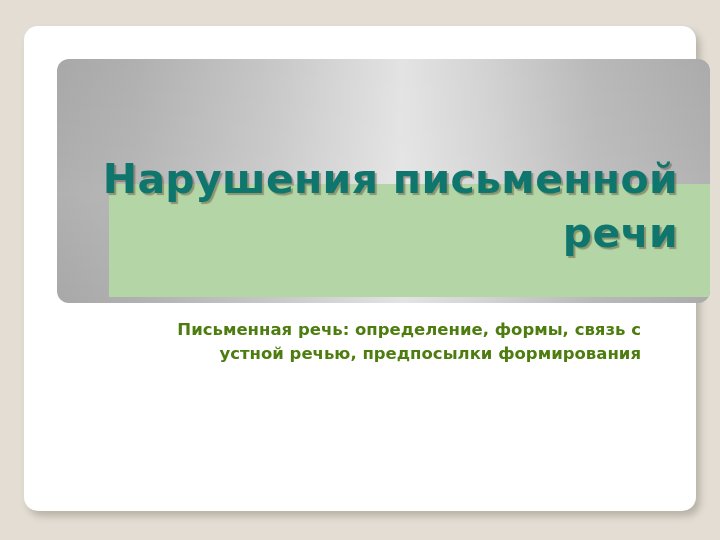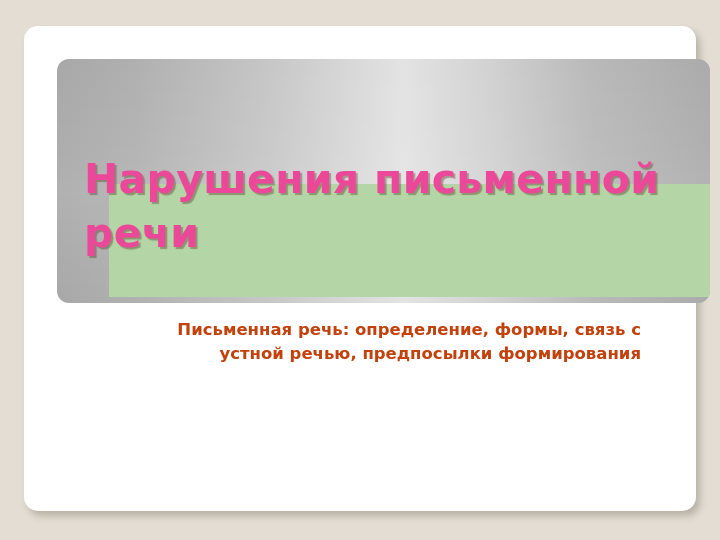--- a/index.html
+++ b/index.html
@@ -68,43 +68,43 @@
     height: 113px;
     background: #b4d5a6;
   }
 
   
   .title-block {
     position: absolute;
     left: 60px;
     top: 126px;
     width: 594px;
-    text-align: left;
+    text-align: right;
     font-family: "DejaVu Sans", sans-serif;
     font-weight: bold;
     font-size: 41px;
     line-height: 54px;
     letter-spacing: 0.3px;
-    color: #ec4899;
+    color: #0f766e;
     text-shadow: 2px 2px 1px rgba(90, 70, 45, 0.45);
     white-space: pre-line;
   }
 
   
   .subtitle-block {
     position: absolute;
     left: 110px;
     top: 292px;
     width: 507px;
     text-align: right;
     font-family: "DejaVu Sans", sans-serif;
     font-weight: bold;
     font-size: 16.5px;
     line-height: 24px;
-    color: #c2410c;
+    color: #4d7c0f;
     white-space: pre-line;
   }
 </style>
 </head>
 <body>
 
 <div id="slide-root">
 
   <div class="slide-card">
 

